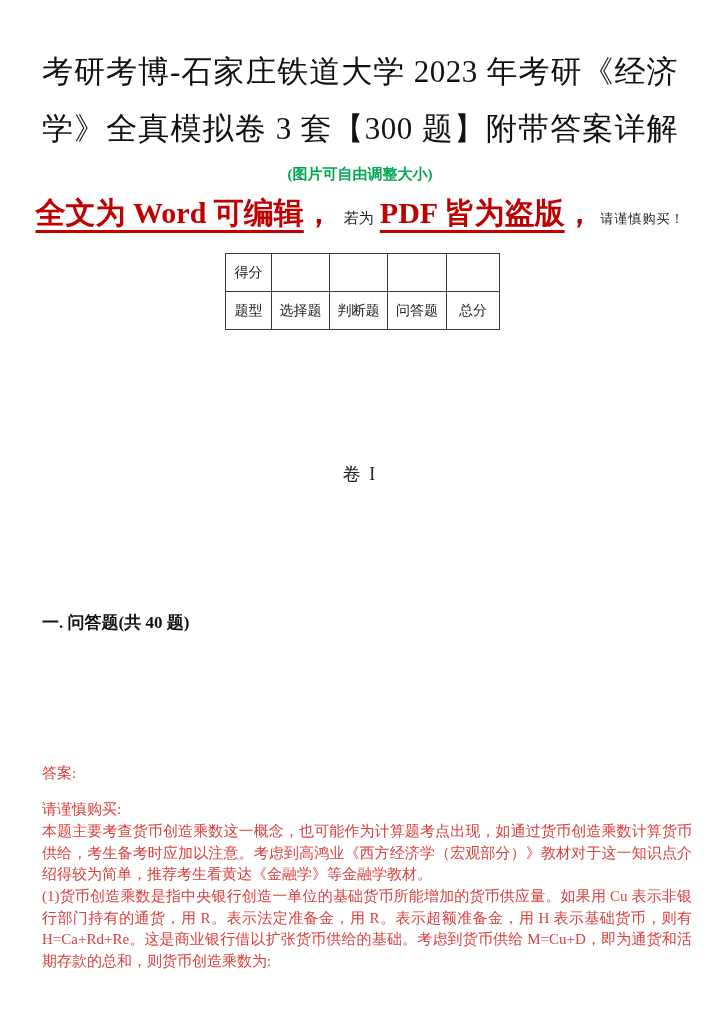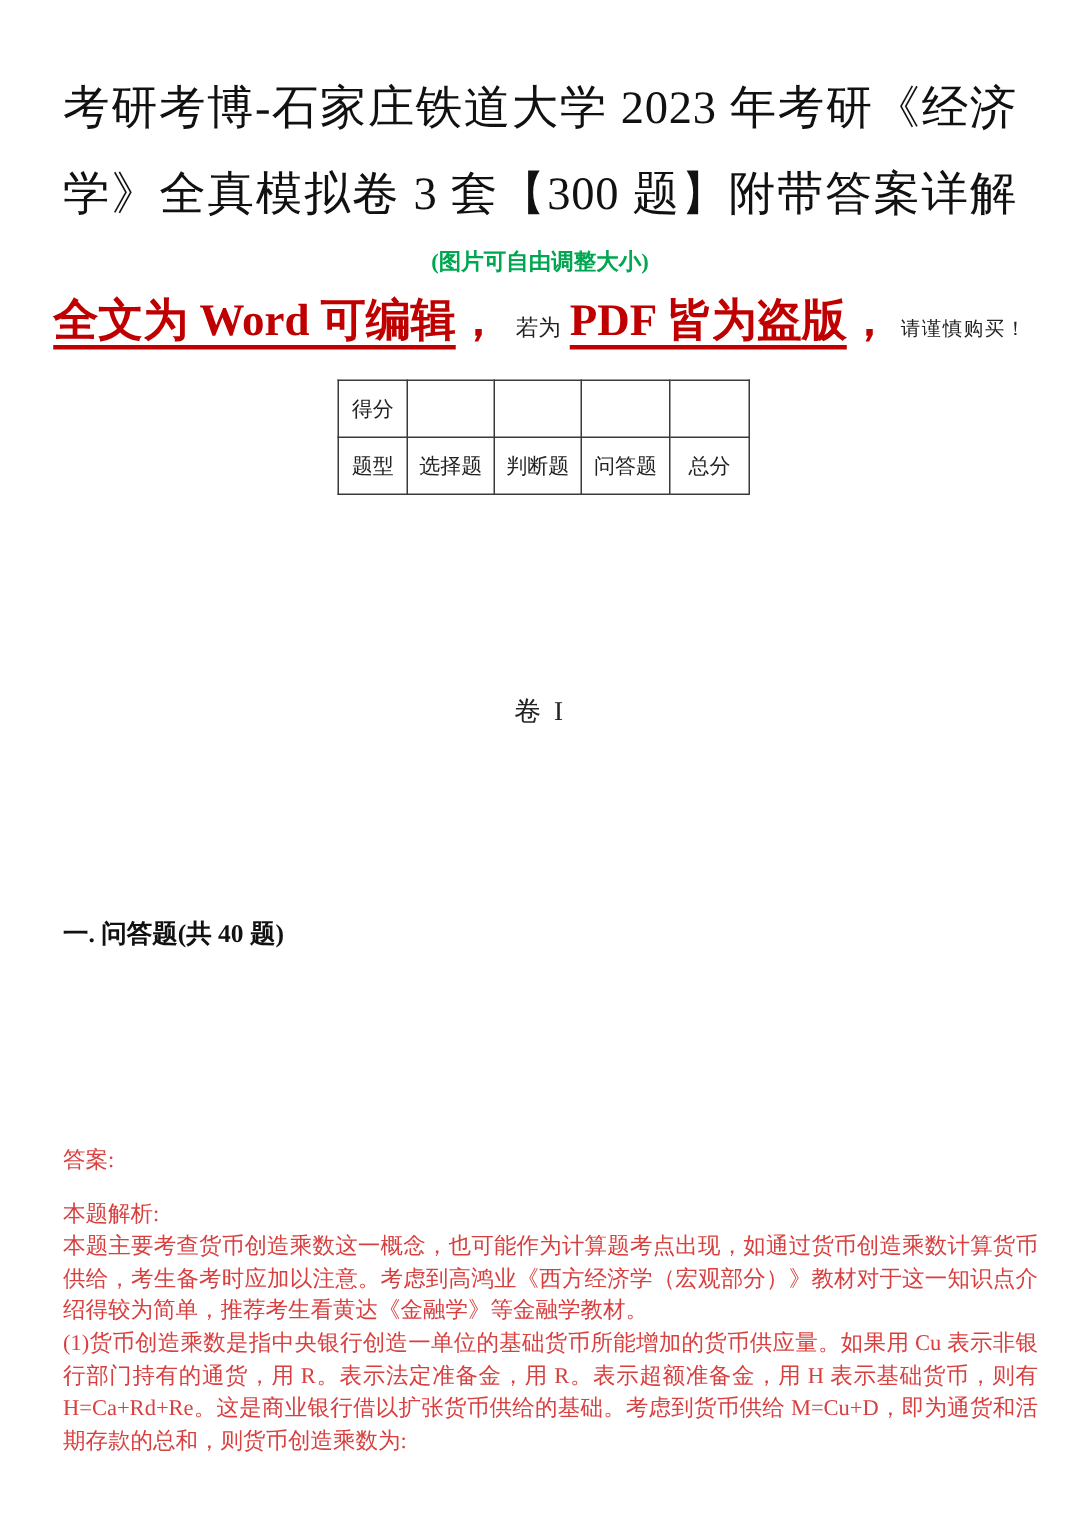--- a/index.html
+++ b/index.html
@@ -187,19 +187,19 @@
   </tbody>
     </table>
 
   <div class="volume">卷 I</div>
 
   <div class="section-heading">一. 问答题(共 40 题)</div>
 
 
   <div class="red-label answer-label">答案:</div>
 
-  <div class="red-label analysis-label">本题解析:</div>
+  <div class="red-label analysis-label">请谨慎购买:</div>
 
   <div class="analysis-p p1">本题主要考查货币创造乘数这一概念，也可能作为计算题考点出现，如通过货币创造乘数计算货币供给，考生备考时应加以注意。考虑到高鸿业《西方经济学（宏观部分）》教材对于这一知识点介绍得较为简单，推荐考生看黄达《金融学》等金融学教材。</div>
 
   <div class="analysis-p p2">(1)货币创造乘数是指中央银行创造一单位的基础货币所能增加的货币供应量。如果用 Cu 表示非银行部门持有的通货，用 R。表示法定准备金，用 R。表示超额准备金，用 H 表示基础货币，则有 H=Ca+Rd+Re。这是商业银行借以扩张货币供给的基础。考虑到货币供给 M=Cu+D，即为通货和活期存款的总和，则货币创造乘数为:</div>
 
 </div>
 
 </body></html>

